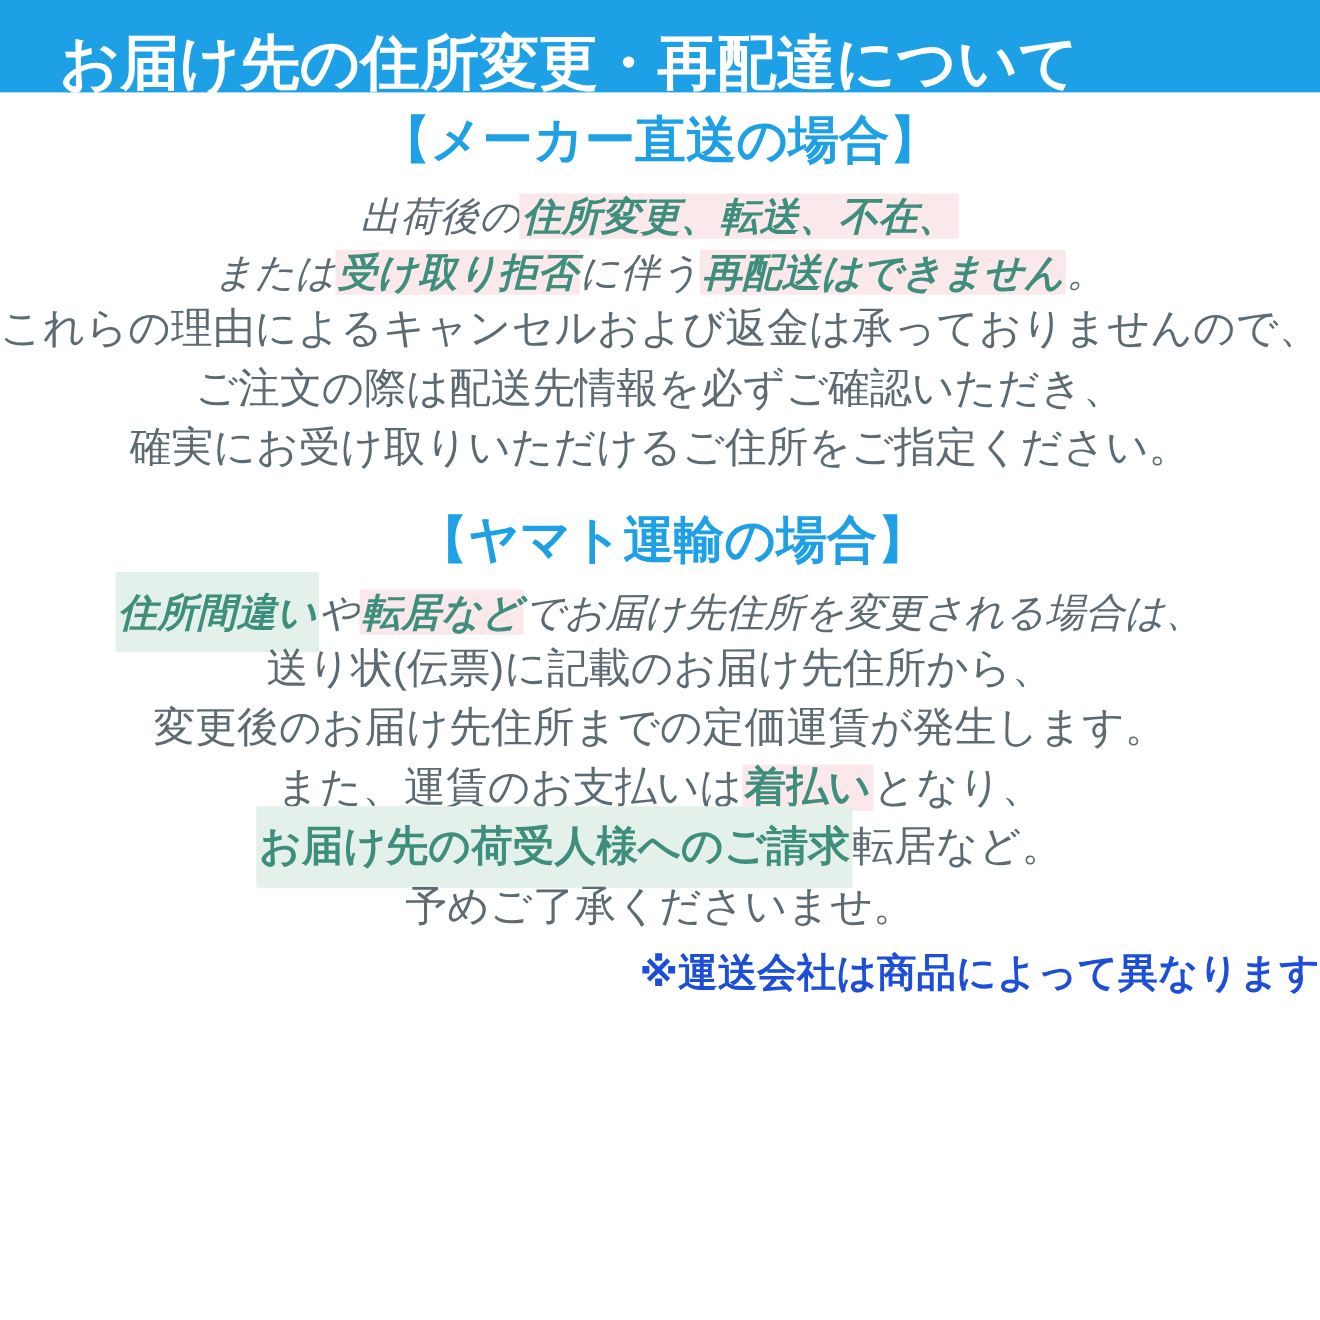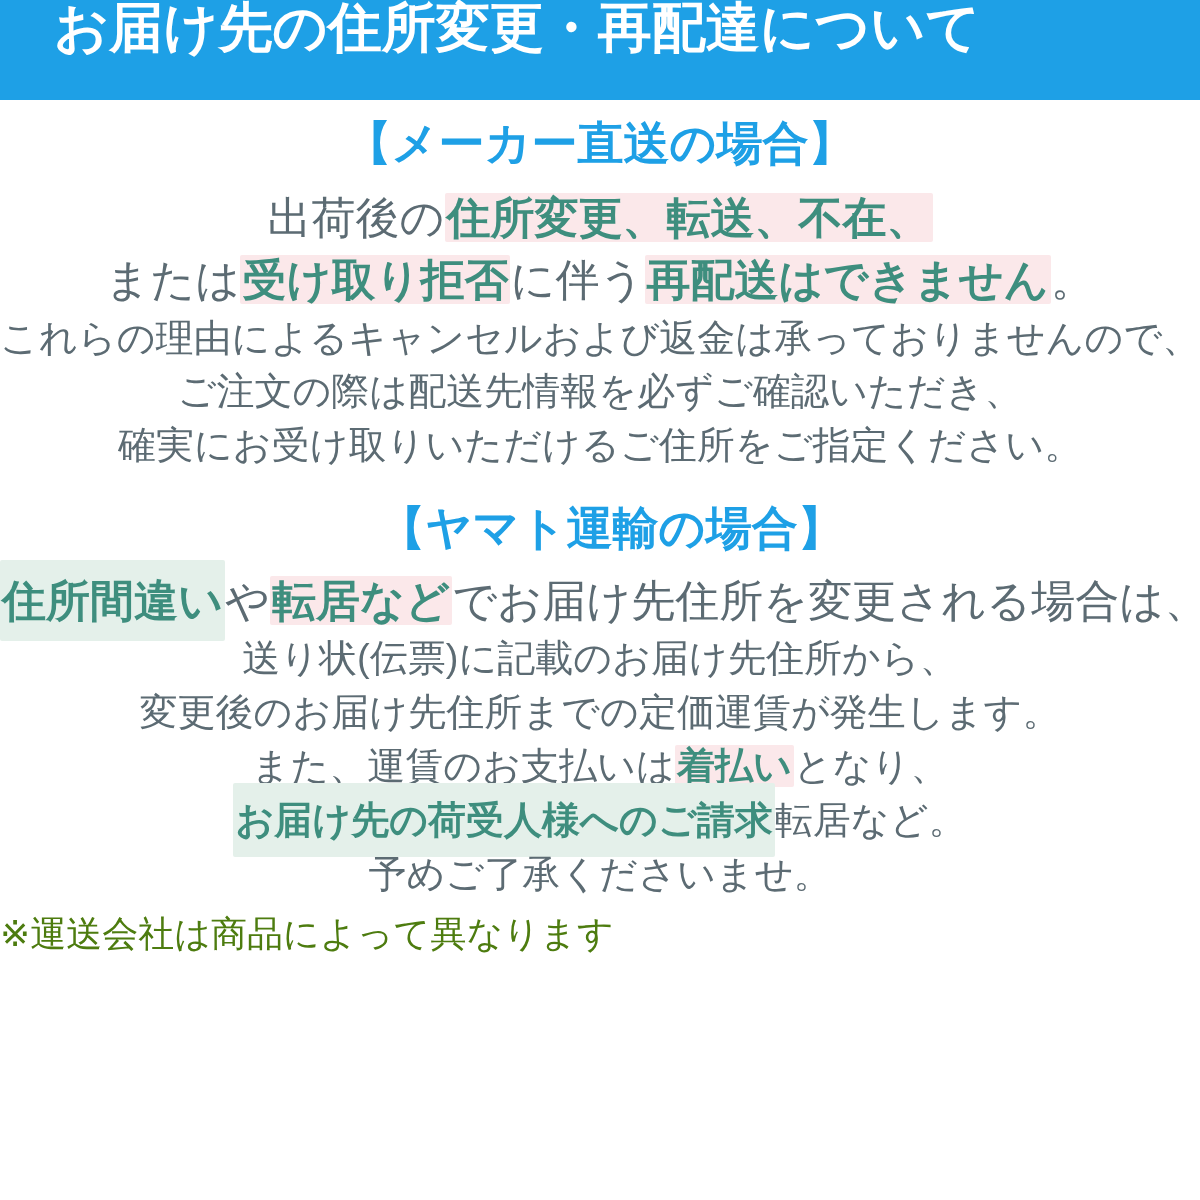--- a/index.html
+++ b/index.html
@@ -17,23 +17,23 @@
   .page {
     position: relative;
     width: 1200px;
     height: 1200px;
     box-sizing: border-box;
   }
 
   
   .header-band {
     background: #1EA0E6;
-    height: 100px;
+    height: 84px;
     display: flex;
-    align-items: flex-start;
+    align-items: flex-end;
     padding-left: 54px;
     box-sizing: border-box;
   }
   .header-title {
     color: #ffffff;
     font-size: 54px;
     font-weight: bold;
     letter-spacing: 0px;
     line-height: 1;
     white-space: nowrap;
@@ -55,21 +55,22 @@
 
   .line {
     color: #5C6B73;
     font-size: 38px;
     line-height: 1.42;
     text-align: center;
     white-space: nowrap;
     font-weight: normal;
   }
   .line.big {
-    font-size: 44px;
+    font-size: 36px;
+    font-style: italic;
   }
 
   
   .hl-green {
     background: #E4F0EA;
     color: #3E8E7E;
     font-weight: bold;
     padding: 16px 2px;
     border-radius: 2px;
   }
@@ -78,24 +79,24 @@
     color: #3E8E7E;
     font-weight: bold;
     padding: 0 2px;
     border-radius: 2px;
   }
   .plain-strong {
     color: #5C6B73;
   }
 
   .note {
-    color: #4d7c0f;
+    color: #1d4ed8;
     font-size: 36px;
-    text-align: left;
-    font-weight: normal;
+    text-align: right;
+    font-weight: bold;
     white-space: nowrap;
   }
 
   .block-maker-body { margin-top: 14px; }
   .block-yamato-body { margin-top: 16px; }
 
   .spacer-sm { height: 8px; }
 </style>
 </head>
 <body>

